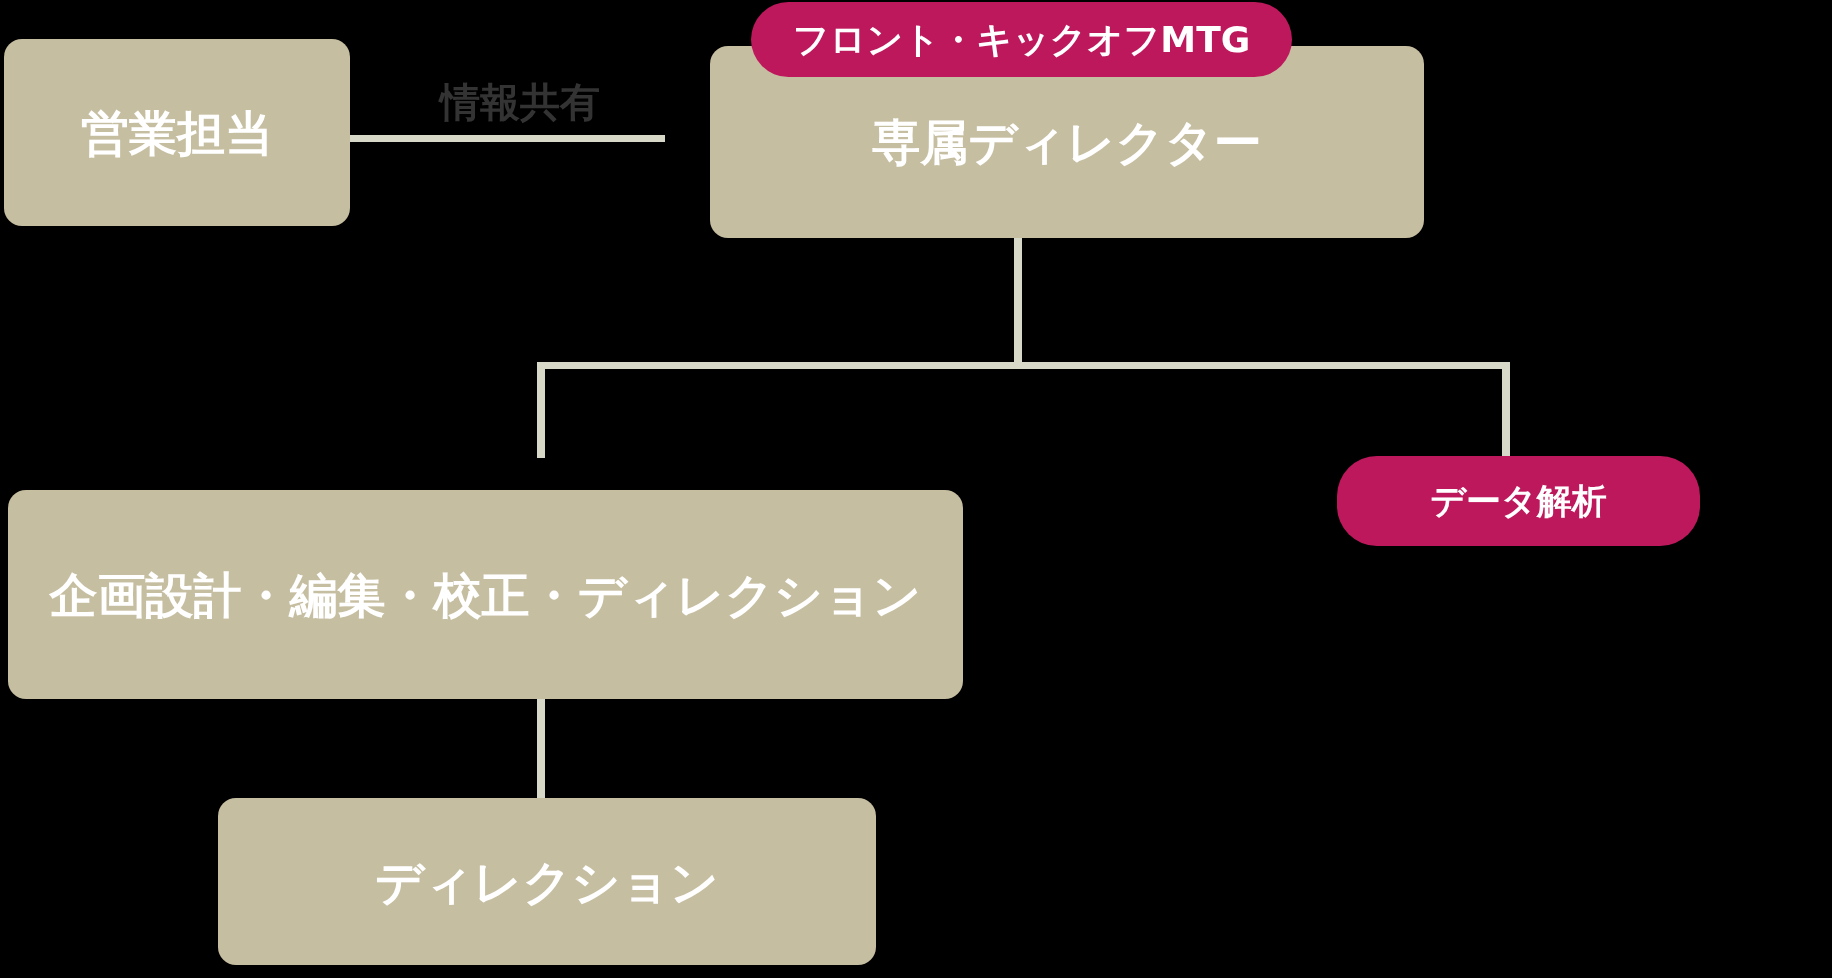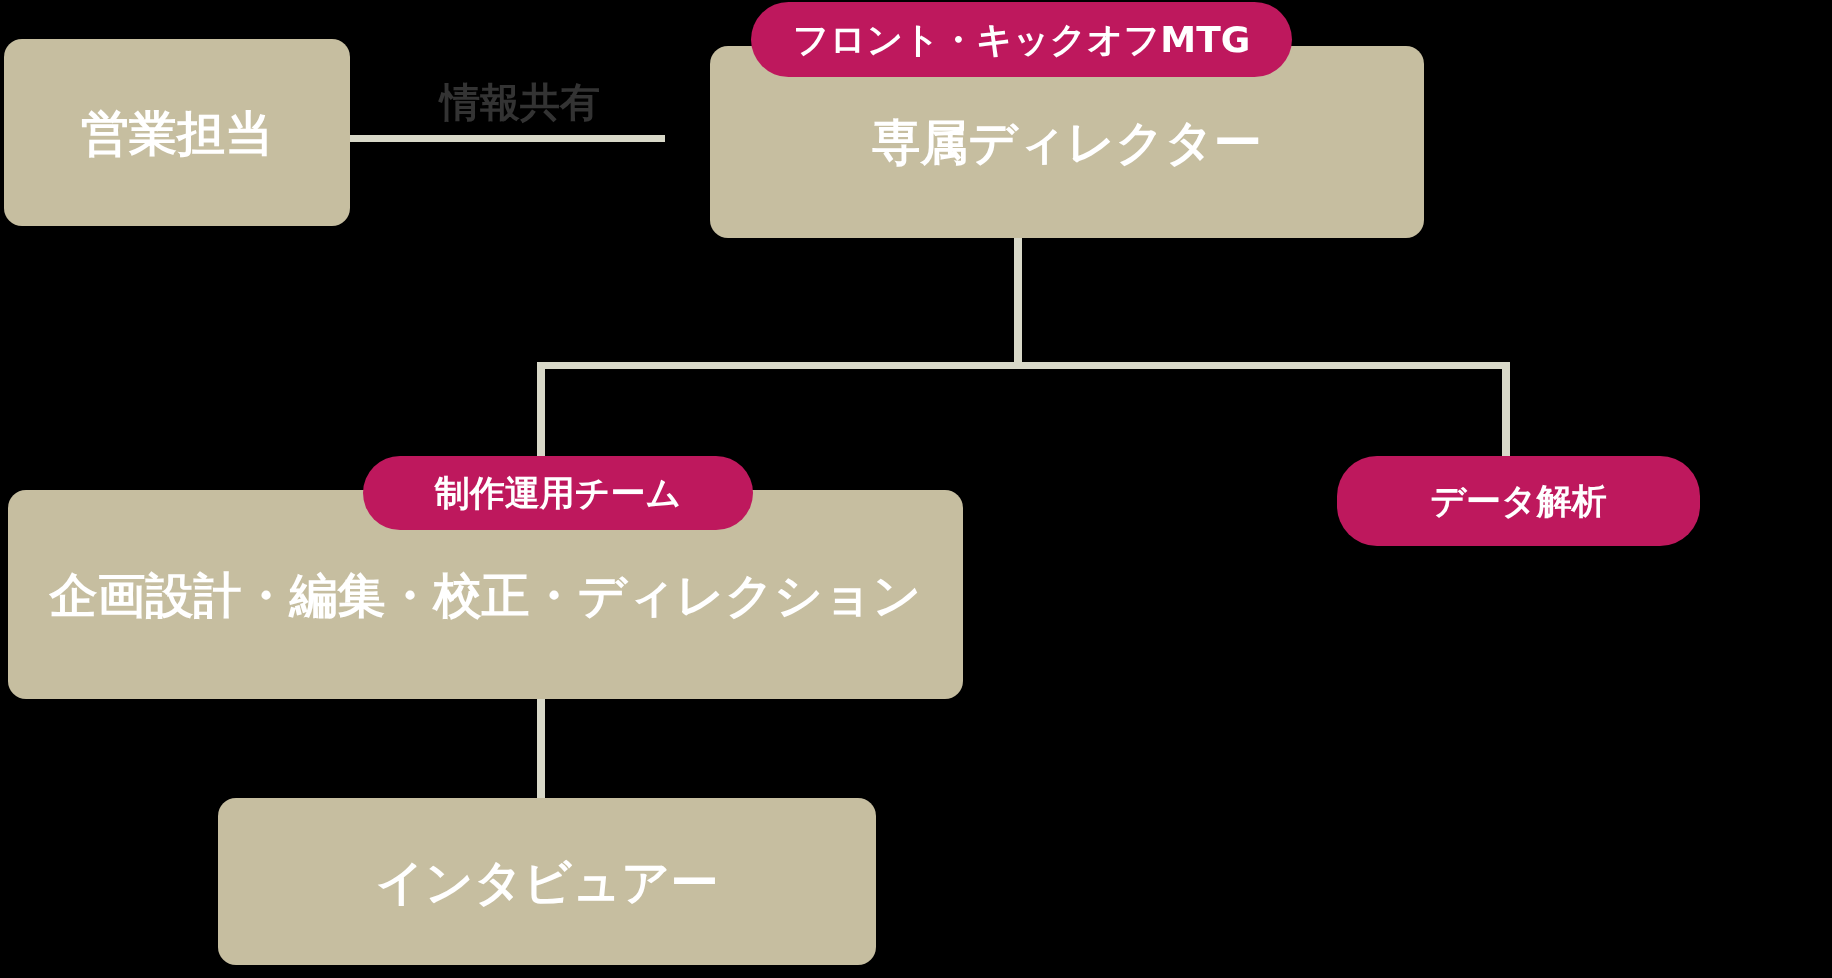--- a/index.html
+++ b/index.html
@@ -95,25 +95,22 @@
   <div class="node" id="node-director">
     <span class="node-label">専属ディレクター</span>
   </div>
   <div class="badge" id="badge-director">
     <span>フロント・キックオフMTG</span>
   </div>
 
   <div class="node" id="node-production">
     <span class="node-label">企画設計・編集・校正・ディレクション</span>
   </div>
-  <div class="badge" id="badge-production">
-    <span>制作運用チーム</span>
-  </div>
 
   <div class="badge" id="badge-consultant">
     <span>データ解析</span>
   </div>
 
   <div class="node" id="node-interviewer">
-    <span class="node-label">インタビュアー</span>
+    <span class="node-label">ディレクション</span>
   </div>
 
 </div>
 
 </body></html>

